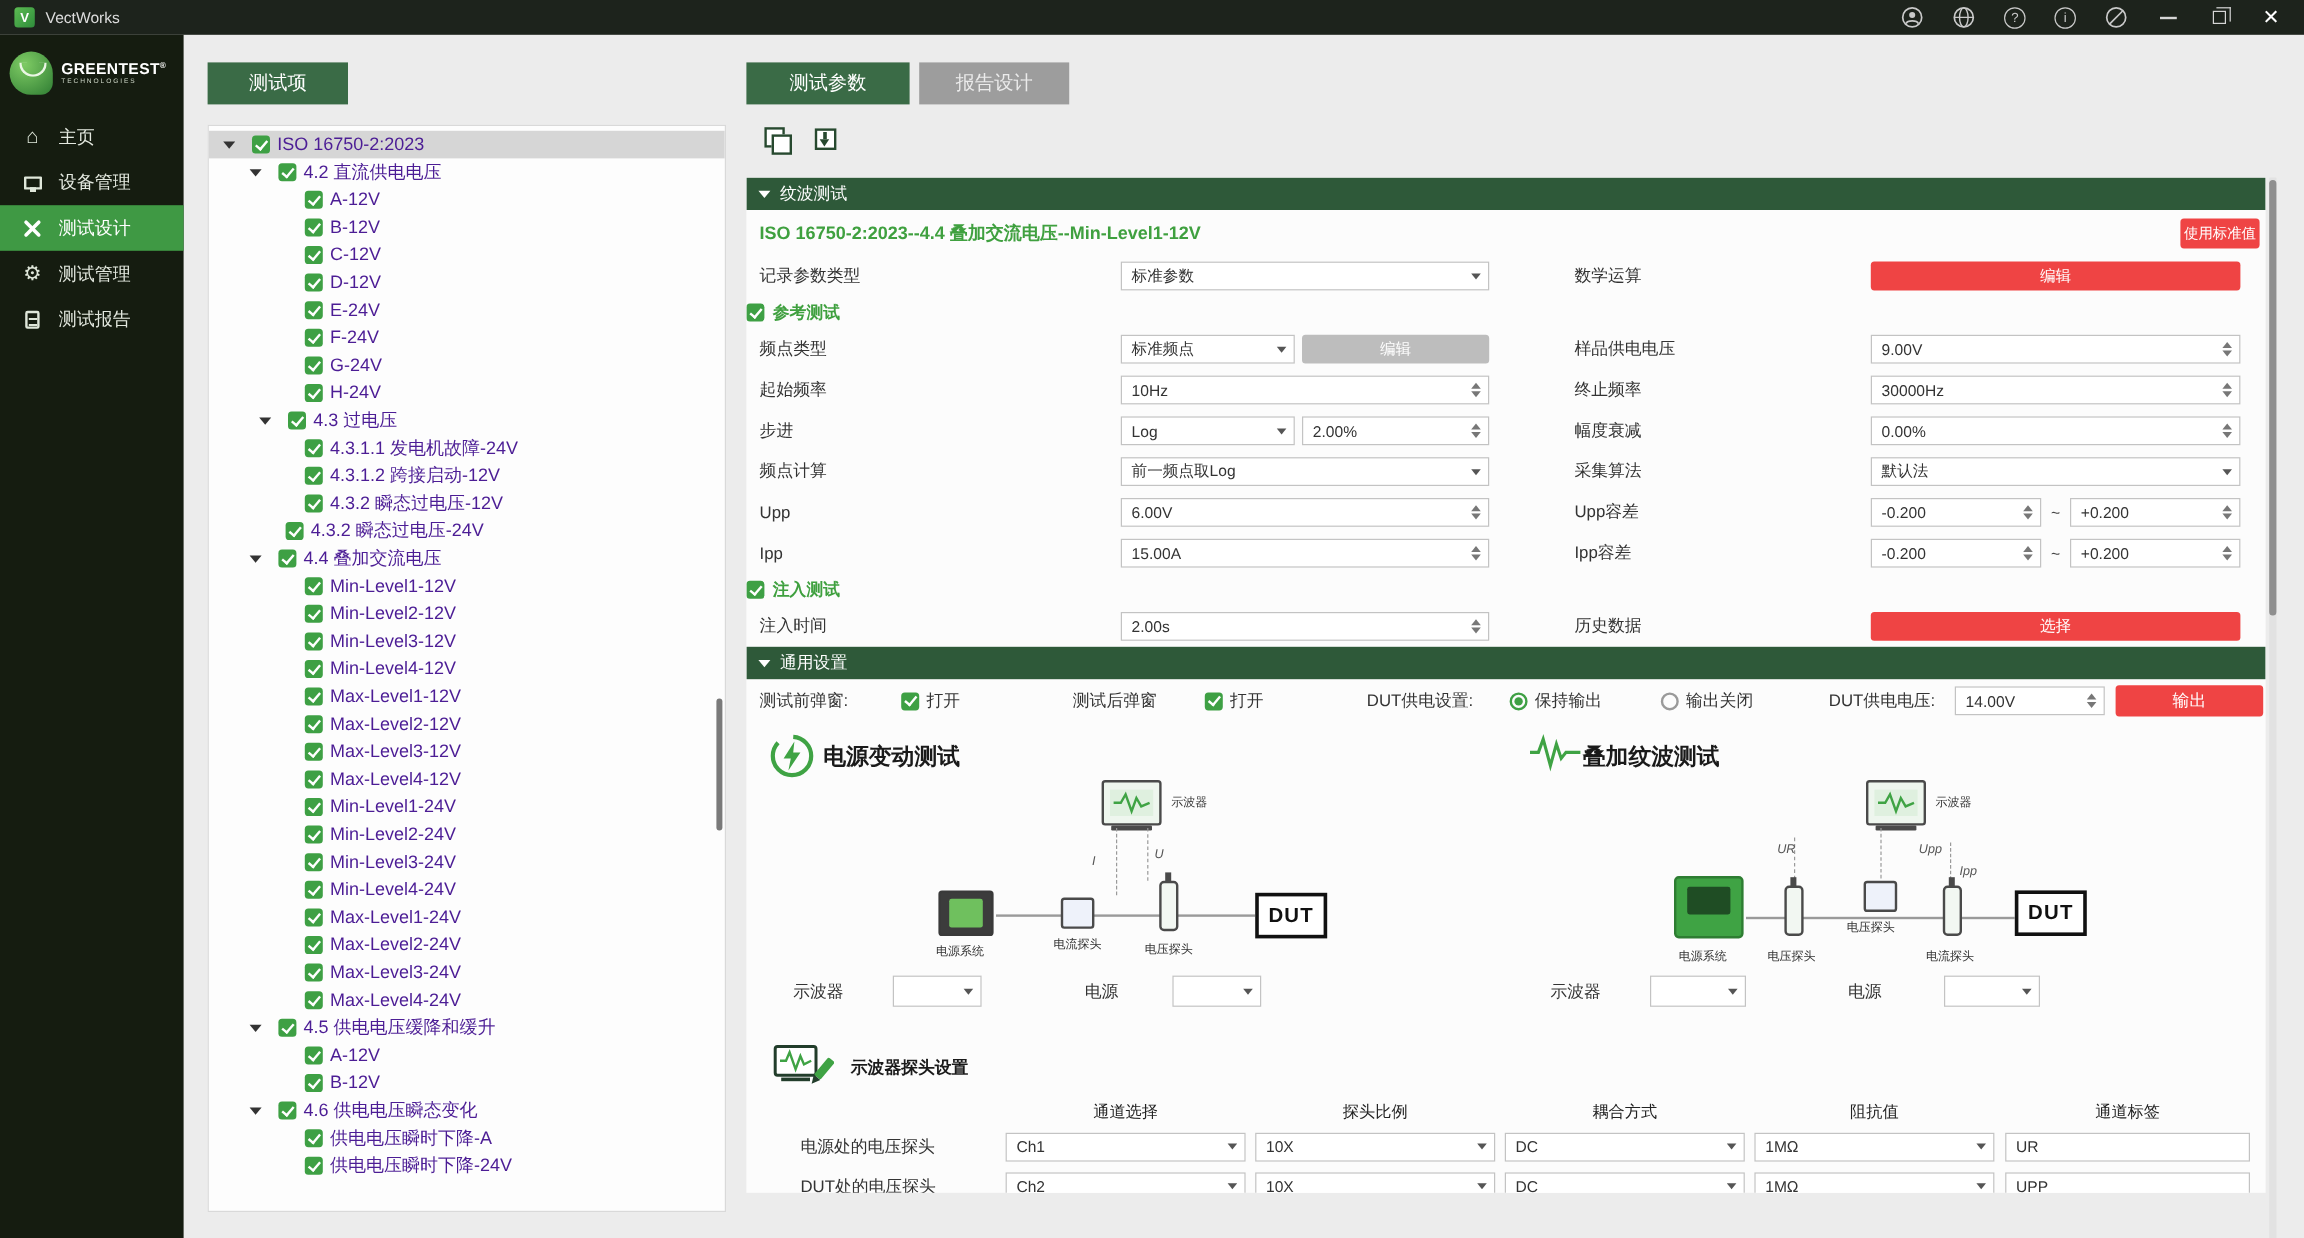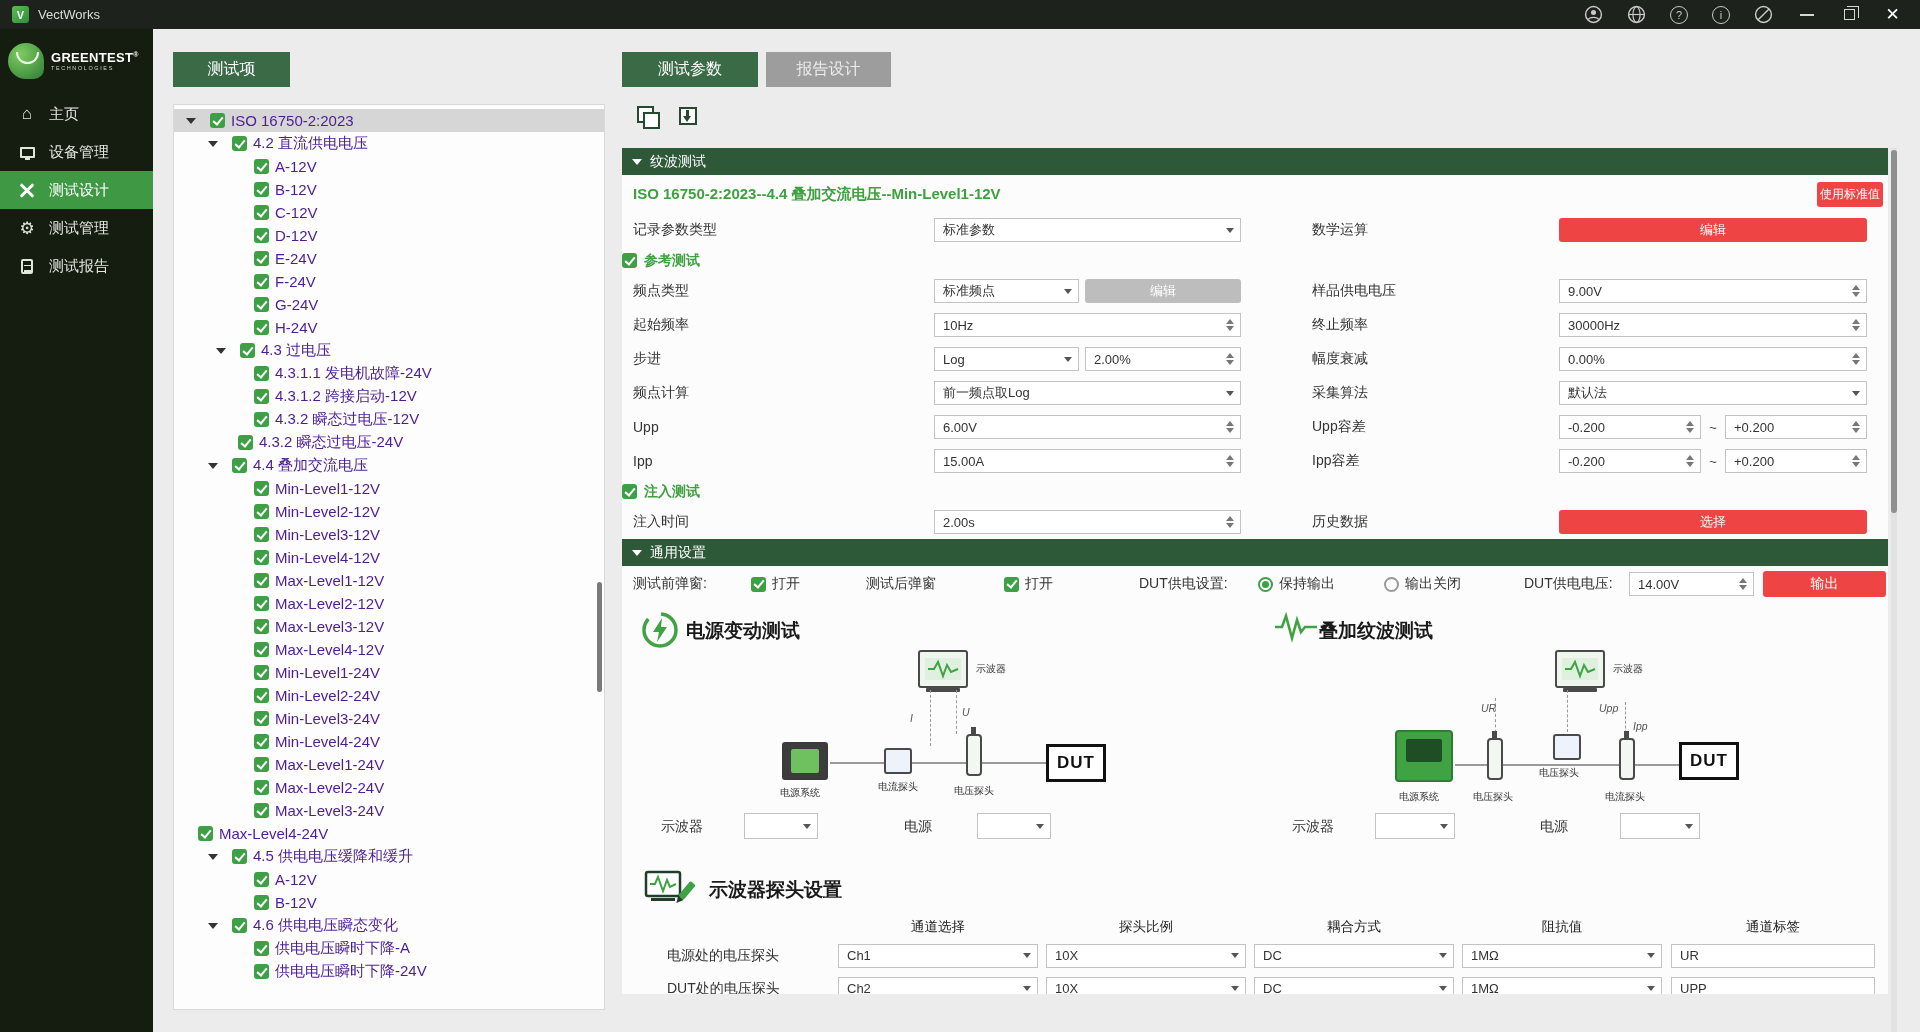--- a/index.html
+++ b/index.html
@@ -116,21 +116,21 @@
   .dutbox { position:absolute; width:60px; height:38px; border:3px solid #111; background:#fff; font-weight:bold; font-size:17px; letter-spacing:1px; color:#111; display:flex; align-items:center; justify-content:center; }
   .hline { position:absolute; height:1.5px; background:#9a9a9a; }
   .dash-v { position:absolute; width:0; border-left:1.5px dashed #9a9a9a; }
   .dlabel { position:absolute; font-size:10px; color:#333; white-space:nowrap; }
   .dann { position:absolute; font-size:10.5px; color:#555; font-style:italic; }
   .combo-label { position:absolute; font-size:14px; color:#333; }
   .combo { position:absolute; height:26px; border:1px solid #c3c3c3; background:#fff; display:flex; align-items:center; justify-content:flex-end; padding-right:6px; }
 
   
   .probe-head { height:50px; display:flex; align-items:center; gap:14px; padding-left:21px; }
-  .probe-title { font-size:19px; font-weight:bold; color:#1a1a1a; }
+  .probe-title { font-size:14px; font-weight:bold; color:#1a1a1a; }
   .pt-header { display:grid; grid-template-columns:212px 208px 208px 208px 208px 214px; height:24px; align-items:center; }
   .pt-header span { text-align:center; font-size:13.5px; color:#222; }
   .pt-row { display:grid; grid-template-columns:212px 208px 208px 208px 208px 214px; height:33px; align-items:center; }
   .pt-label { padding-left:45px; font-size:14px; color:#333; }
   .pt-row .sel { width:200px; justify-self:center; }
   .pt-row .txt { width:204px; justify-self:center; }
 
   
   .main-scroll-track { position:absolute; left:1891px; top:148px; width:6px; height:884px; background:#e2e2e2; }
   .main-scroll-thumb { position:absolute; left:1891px; top:150px; width:6px; height:363px; background:#8f8f8f; border-radius:3px; }
@@ -375,21 +375,21 @@
         <div class="tree-row" style="padding-left: 56px;">
           <span class="slot"></span>
           <span class="cb"></span>
           <span class="tlabel">Max-Level2-24V</span>
         </div>
         <div class="tree-row" style="padding-left: 56px;">
           <span class="slot"></span>
           <span class="cb"></span>
           <span class="tlabel">Max-Level3-24V</span>
         </div>
-        <div class="tree-row" style="">
+        <div class="tree-row" style="padding-left: 56px;">
           <span class="slot"></span>
           <span class="cb"></span>
           <span class="tlabel">Max-Level4-24V</span>
         </div>
         <div class="tree-row" style="padding-left: 34px;">
           <span class="slot">
             <i class="tri"></i>
           </span>
           <span class="cb"></span>
           <span class="tlabel">4.5 供电电压缓降和缓升</span>
@@ -642,21 +642,21 @@
       <span class="sec-tri"></span>
       <span>通用设置</span>
     </div>
 
     <div class="gen-row">
       <span class="glabel" style="left:11px">测试前弹窗:</span>
       <span class="cbg" style="left:129px">
         <span class="cb"></span>
         <span>打开</span>
       </span>
-      <span class="glabel" style="left:244px">测试后弹窗</span>
+      <span class="glabel" style="left:272px">测试后弹窗</span>
       <span class="cbg" style="left:382px">
         <span class="cb"></span>
         <span>打开</span>
       </span>
       <span class="glabel" style="left:517px">DUT供电设置:</span>
       <span class="rdg" style="left:636px">
         <span class="radio on"></span>
         <span>保持输出</span>
       </span>
       <span class="rdg" style="left:762px">

